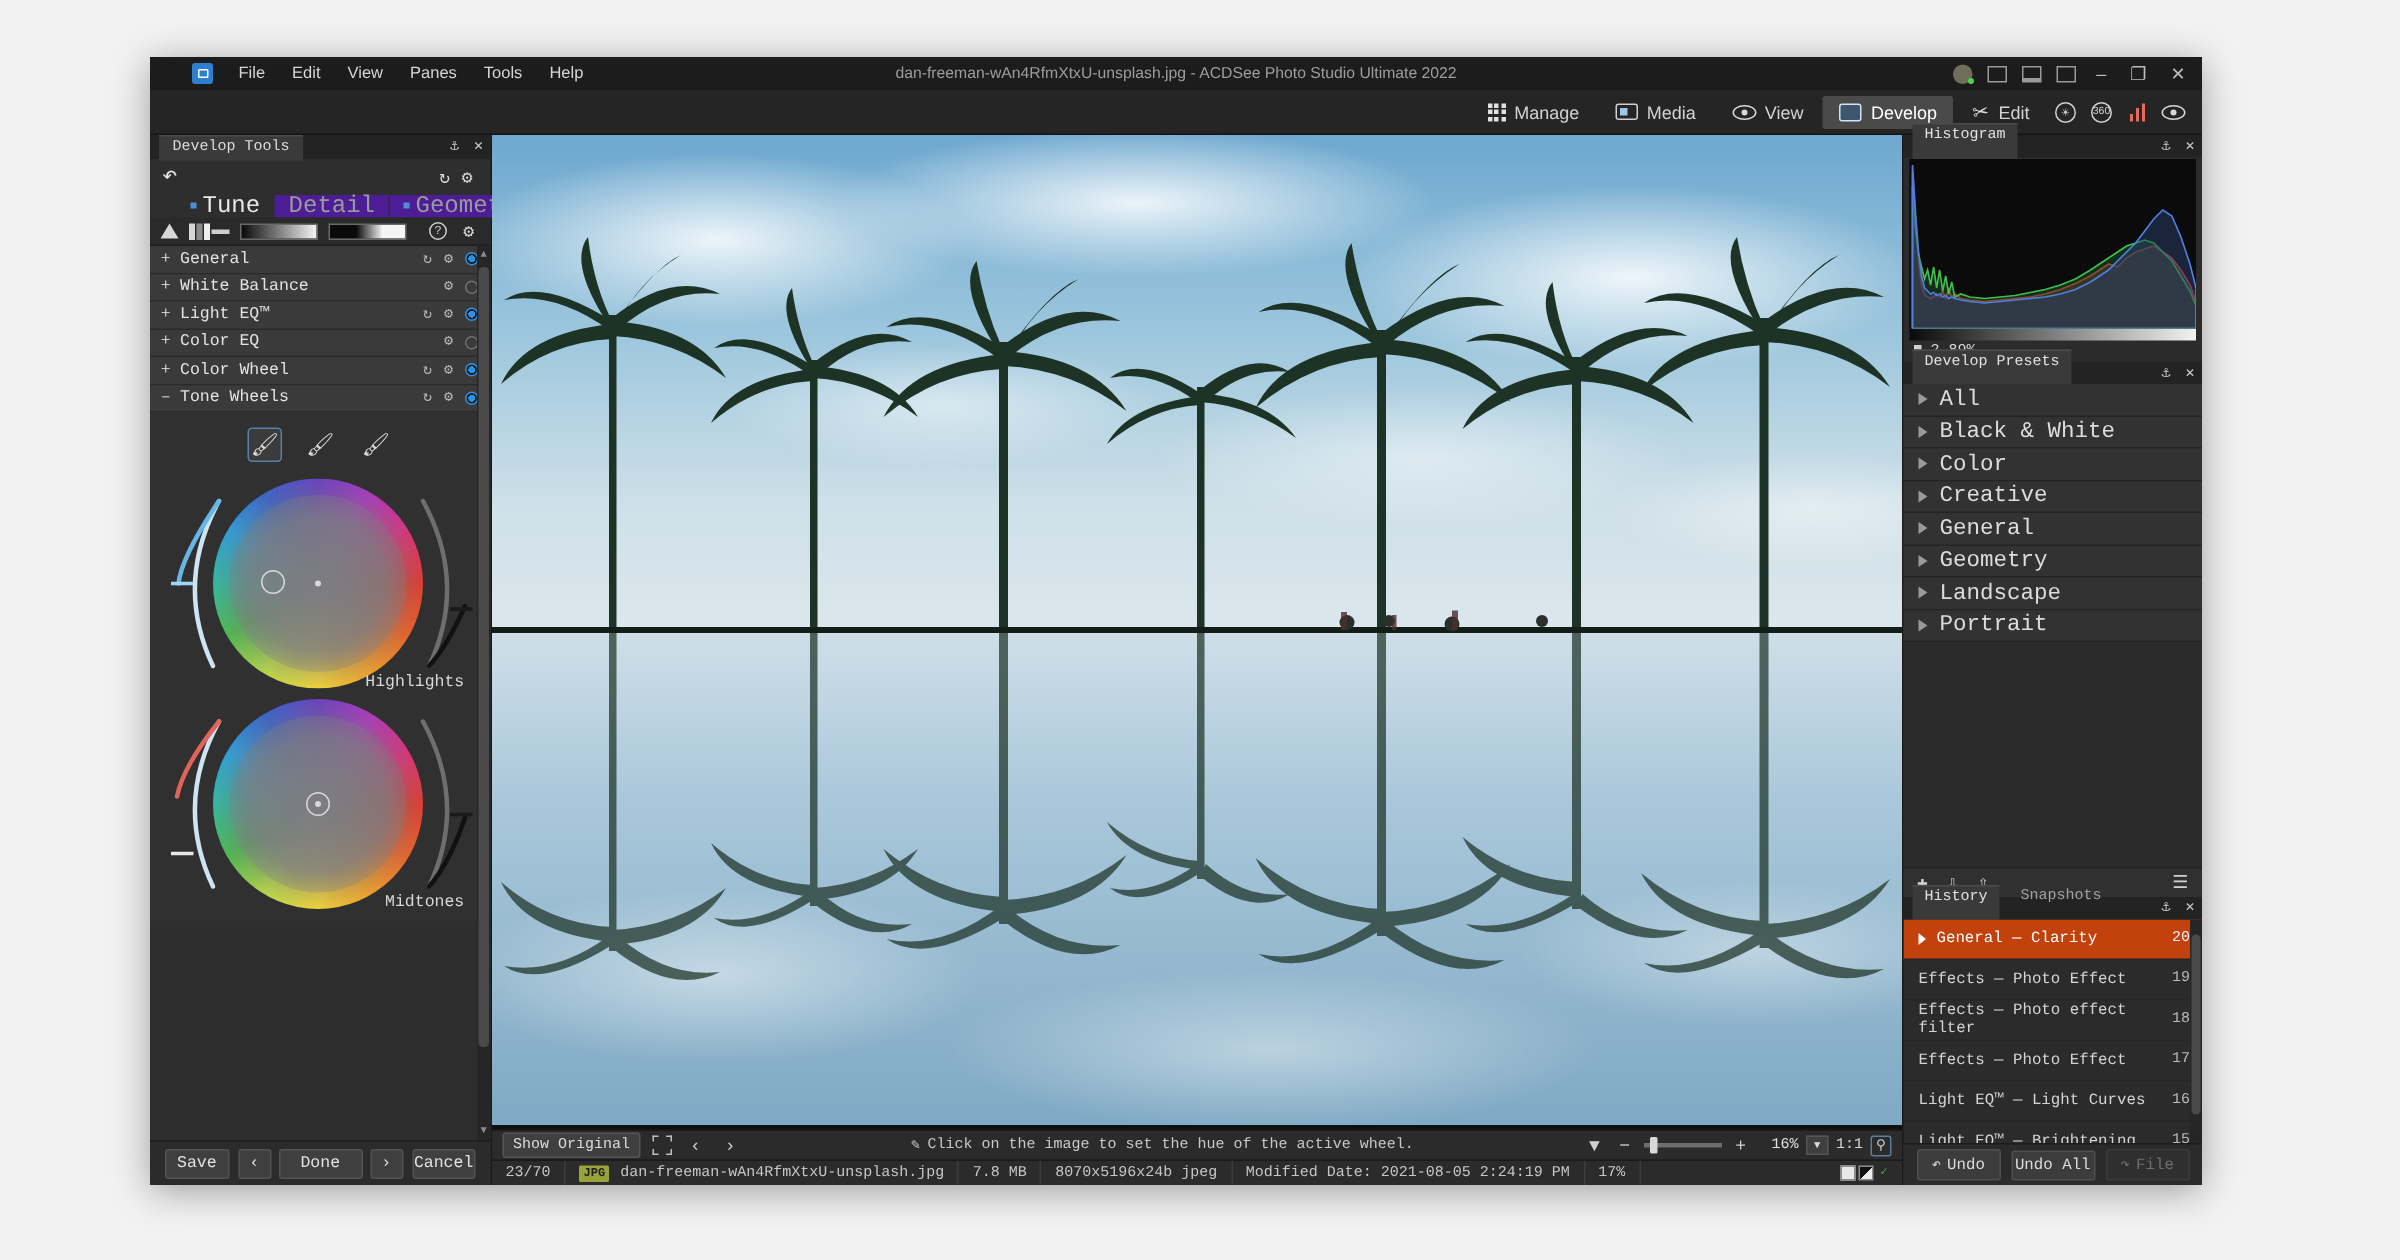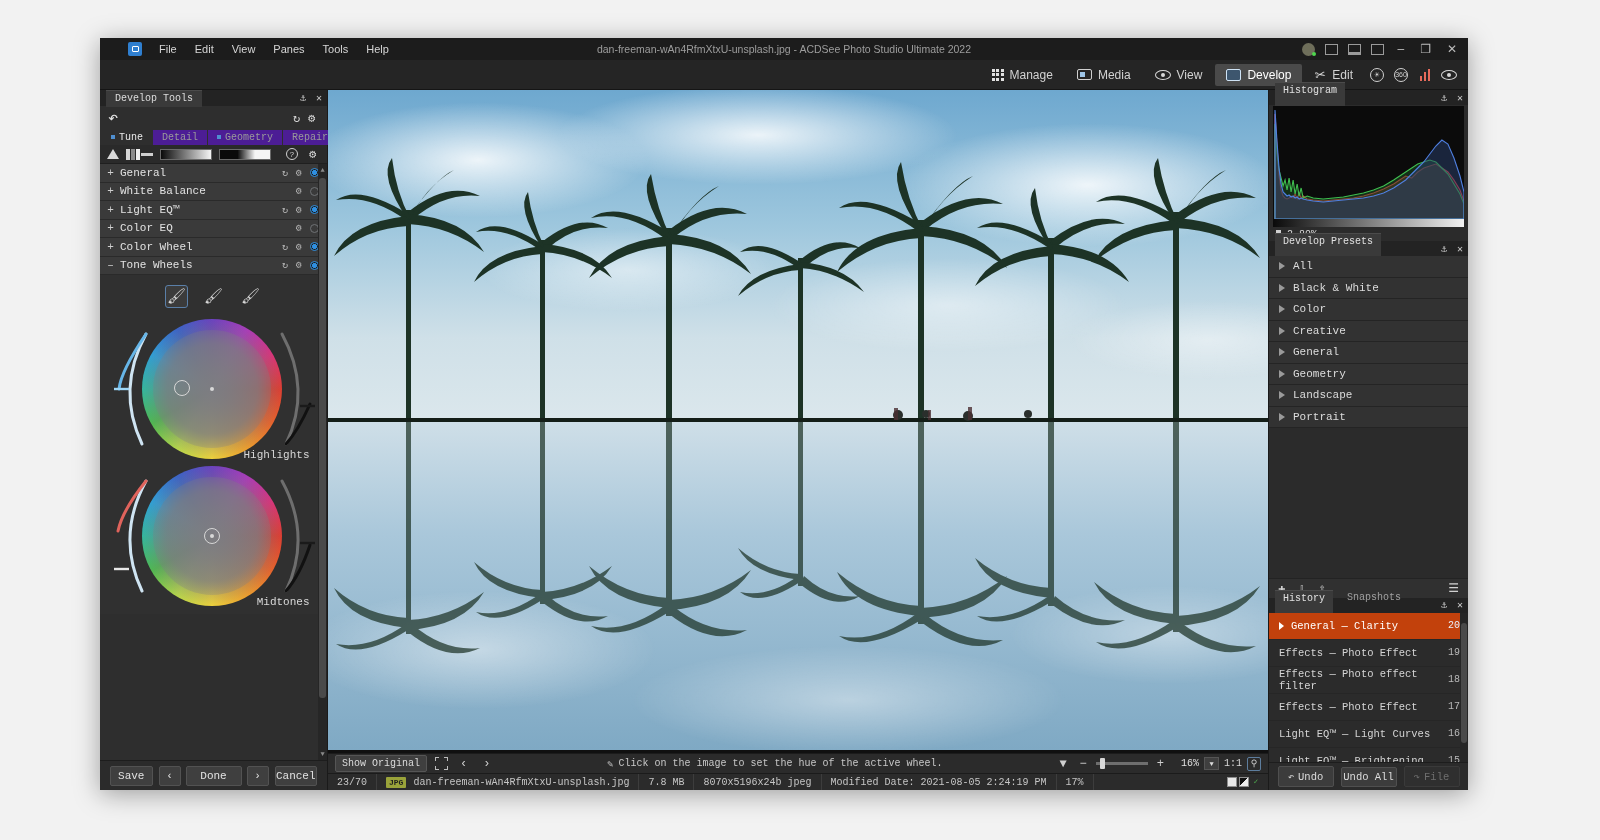--- a/index.html
+++ b/index.html
@@ -61,21 +61,21 @@
   .panelhdr { height:16px; background:#232323; display:flex; align-items:center;
     font-size:10px; color:#dcdcdc; padding-left:6px; flex:0 0 16px;}
   .panelhdr .tabname{ background:#3a3a3a; padding:2px 9px 3px; border-top:1px solid #4b4b4b; }
   .panelhdr .sp{ flex:1; }
   .pin, .xc { color:#c8c8c8; font-size:10px; padding:0 5px; cursor:default;}
   .toprow { height:24px; display:flex; align-items:center; padding:0 8px; }
   .undo-arrow{ font-size:17px; color:#e2e2e2; line-height:1; cursor:default;}
   .toprow .sp{flex:1;}
   .mini { width:15px;height:14px;display:flex;align-items:center;justify-content:center;
     color:#d6d6d6; font-size:12px; cursor:default; }
-  .tabs { display:flex; height:15px; font-size:10px; padding-left:2px; gap:1px; }
+  .tabs { display:flex; height:15px; font-size:16px; padding-left:18px; gap:1px; }
   .tab { padding:1px 9px 2px; color:#9a9a9a; background:#4c1d95; display:flex;
     align-items:center; gap:4px; cursor:default;}
   .tab.active{ background:#2e2e2e; color:#e8e8e8; }
   .tab .dot{ width:4px;height:4px;background:#4f8fd0;display:inline-block;}
   .toolrow { height:19px; background:#2a2a2a; display:flex; align-items:center;
     gap:7px; padding:0 7px; border-bottom:1px solid #1f1f1f;}
   .warn { width:0;height:0;border-left:6px solid transparent;border-right:6px solid transparent;
     border-bottom:10px solid #d8d8d8; position:relative;}
   .brush { display:flex; align-items:center; }
   .brush i{ display:block; width:4px;height:11px;background:#d6d6d6;margin-right:1px;}
@@ -188,21 +188,21 @@
   .rhdr .sp{flex:1;}
   .histo { height:113px; background:#0b0b0b; margin:1px 4px 0; position:relative; }
   .histo svg{ position:absolute; inset:0; width:100%; height:100%;}
   .histogrd { height:8px; margin:0 4px;
     background:linear-gradient(to right,#0a0a0a,#f2f2f2); }
   .clipline{ height:14px; display:flex; align-items:center; gap:6px; padding:0 7px;
     font-size:10px; color:#dcdcdc;}
   .clipico{ width:5px;height:9px;background:#cfcfcf;}
   .presetlist{ flex:0 0 auto; }
   .prow { height:21.5px; display:flex; align-items:center; gap:8px; padding-left:10px;
-    font-size:11px; color:#dcdcdc; border-bottom:1px solid #242424; background:#323232;
+    font-size:15px; color:#dcdcdc; border-bottom:1px solid #242424; background:#323232;
     cursor:default;}
   .tri{ width:0;height:0;border-top:4.5px solid transparent;border-bottom:4.5px solid transparent;
     border-left:6px solid #9a9a9a;}
   .presetfill{ flex:1; background:#2b2b2b; }
   .presetbar{ height:20px; background:#303030; display:flex; align-items:center; gap:13px;
     padding:0 9px; border-top:1px solid #232323; flex:0 0 20px;}
   .pbtn{ color:#d0d0d0; font-size:12px; cursor:default;}
   .presetbar .sp{flex:1;}
   .hrow{ height:27px; display:flex; align-items:center; font-size:10.5px;
     color:#d4d4d4; padding:0 8px 0 10px; gap:7px; border-bottom:1px solid #262626;

